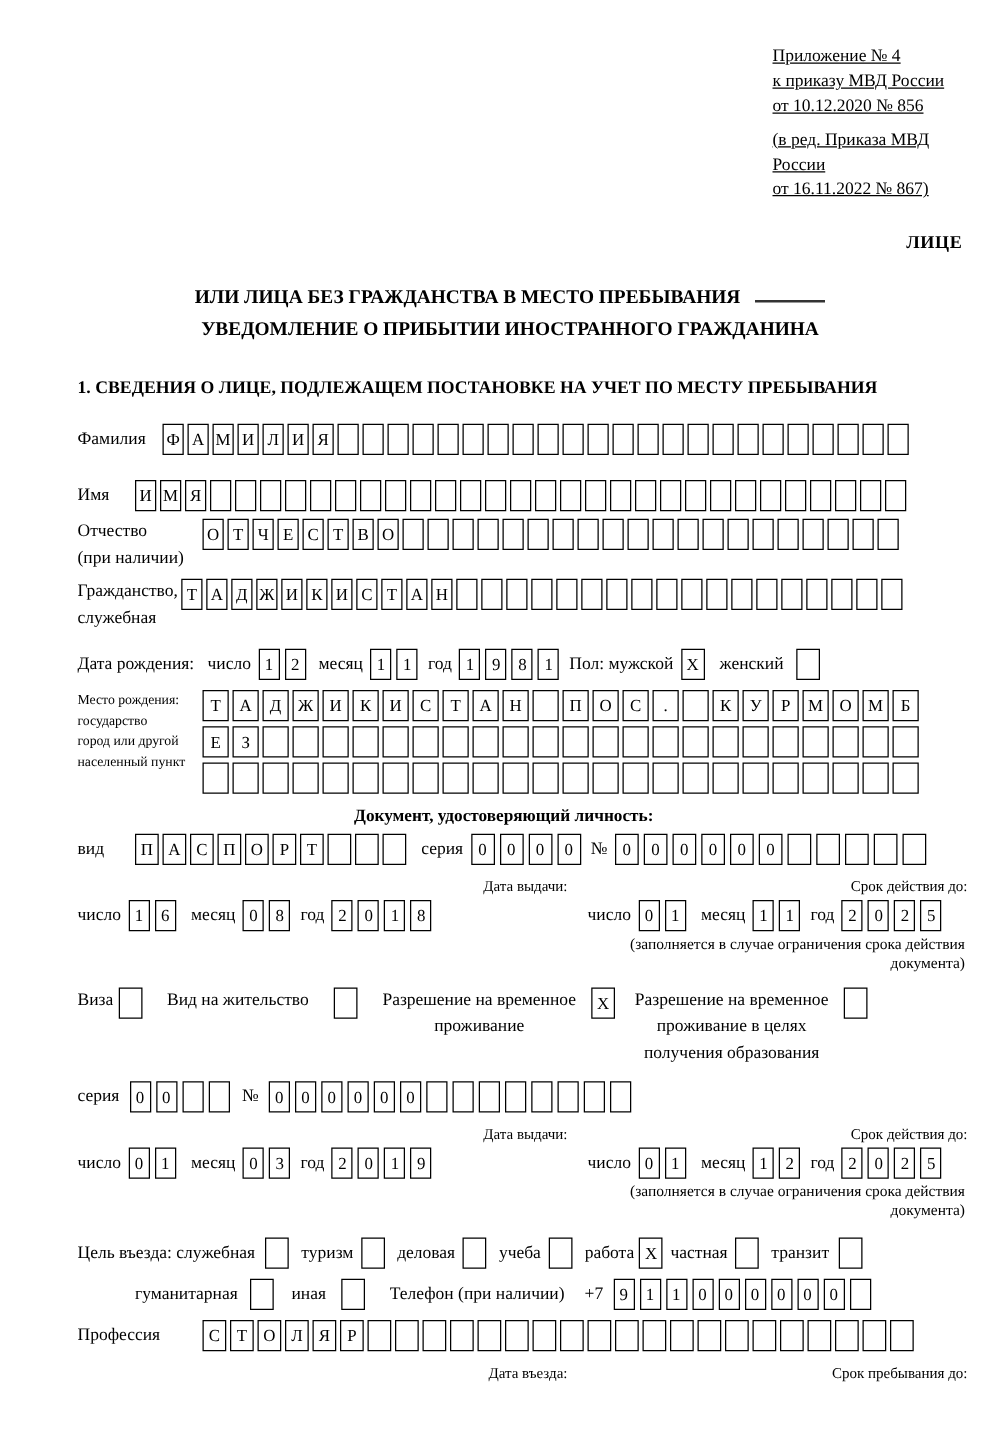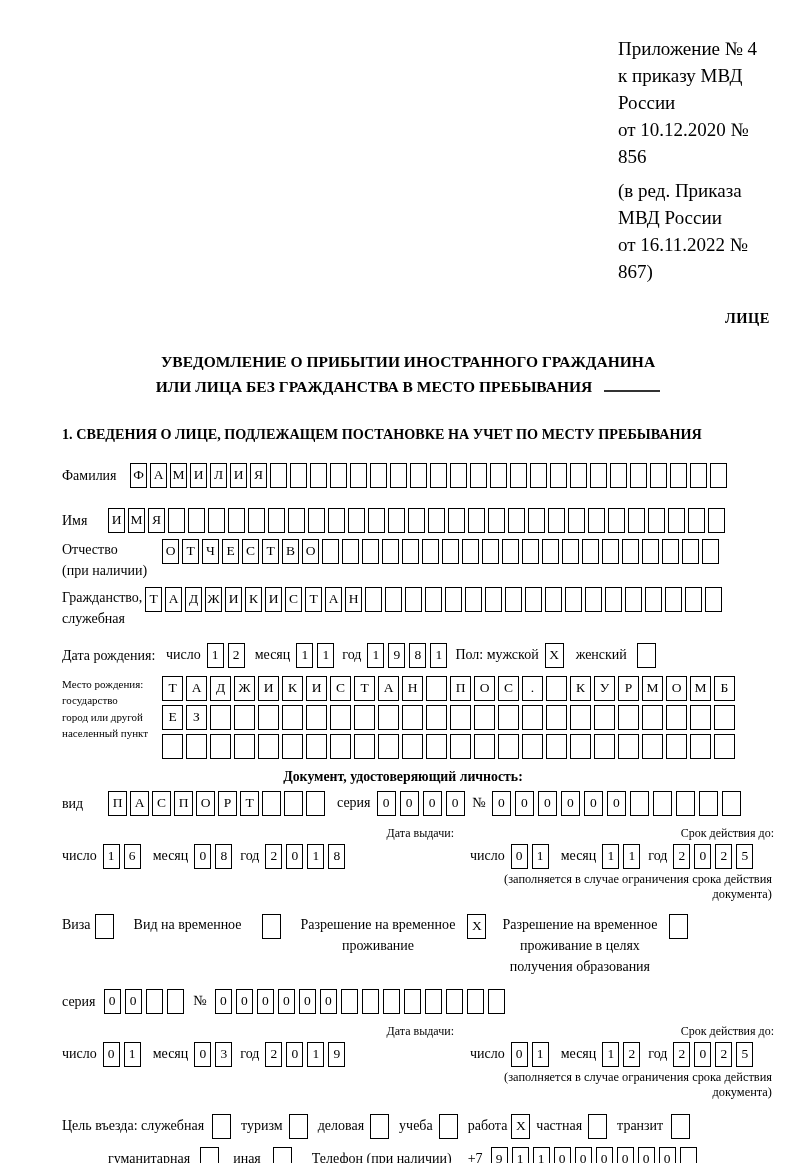--- a/index.html
+++ b/index.html
@@ -1,19 +1,19 @@
 <!DOCTYPE html>
 <html><head>
 <meta charset="utf-8">
 <style>
   html,body{margin:0;padding:0;background:#fff;color:#000;}
   body{font-family:"Liberation Serif","DejaVu Serif",serif;font-size:14px;}
   .page{width:800px;min-height:1163px;box-sizing:border-box;padding:36px 26px 14px 62px;background:#fff;}
 
-  .hdr{margin-left:556px;font-size:19px;line-height:1.42;}
+  .hdr{margin-left:556px;font-size:14px;line-height:1.42;text-decoration:underline;}
   .hdr .gap{margin-top:7px;}
   .forma{text-align:right;font-weight:bold;font-size:14.5px;margin-top:24px;padding-right:4px;letter-spacing:.5px;}
   .title{text-align:center;font-weight:bold;font-size:15.5px;line-height:1.65;margin-top:22px;margin-right:20px;}
   .blank{display:inline-block;width:56px;height:13px;border-bottom:2px solid #333;margin-left:12px;}
   .sec{font-weight:bold;font-size:14.2px;margin-top:26px;margin-bottom:16px;}
 
   .frow{display:flex;align-items:center;margin-top:20px;}
   .frow.top{align-items:flex-start;}
   .flabel{flex:none;line-height:1.5;}
   .cells{display:flex;gap:3px;flex:none;}
@@ -53,22 +53,22 @@
     <div>Приложение № 4</div>
     <div>к приказу МВД России</div>
     <div>от 10.12.2020 № 856</div>
     <div class="gap">(в ред. Приказа МВД России</div>
     <div>от 16.11.2022 № 867)</div>
   </div>
 
   <div class="forma">ЛИЦЕ</div>
 
   <div class="title">
+    <div><span>ИЛИ ЛИЦА БЕЗ ГРАЖДАНСТВА В МЕСТО ПРЕБЫВАНИЯ</span><span class="blank"></span></div>
     <div>УВЕДОМЛЕНИЕ О ПРИБЫТИИ ИНОСТРАННОГО ГРАЖДАНИНА</div>
-    <div><span>ИЛИ ЛИЦА БЕЗ ГРАЖДАНСТВА В МЕСТО ПРЕБЫВАНИЯ</span><span class="blank"></span></div>
   </div>
 
   <div class="sec">1. СВЕДЕНИЯ О ЛИЦЕ, ПОДЛЕЖАЩЕМ ПОСТАНОВКЕ НА УЧЕТ ПО МЕСТУ ПРЕБЫВАНИЯ</div>
 
   <div class="frow">
     <div class="flabel" style="width:68px">Фамилия</div>
     <div class="cells">
         <div class="cell">Ф</div>
         <div class="cell">А</div>
         <div class="cell">М</div>
@@ -412,21 +412,21 @@
           </div>
       </div>
       <div class="note">(заполняется в случае ограничения срока действия документа)</div>
     </div>
   </div>
 
 
   <div class="optrow">
     <span class="olab">Виза</span>
     <div class="cb ml4"></div>
-    <span class="olab ml20">Вид на временное</span>
+    <span class="olab ml20">Вид на жительство</span>
     <div class="cb ml20"></div>
     <div class="olab lines ml20">
       <div>Разрешение на временное</div>
       <div>проживание</div>
     </div>
     <div class="cb ml12">X</div>
     <div class="olab lines ml16">
       <div>Разрешение на временное</div>
       <div>проживание в целях</div>
       <div>получения образования</div>

